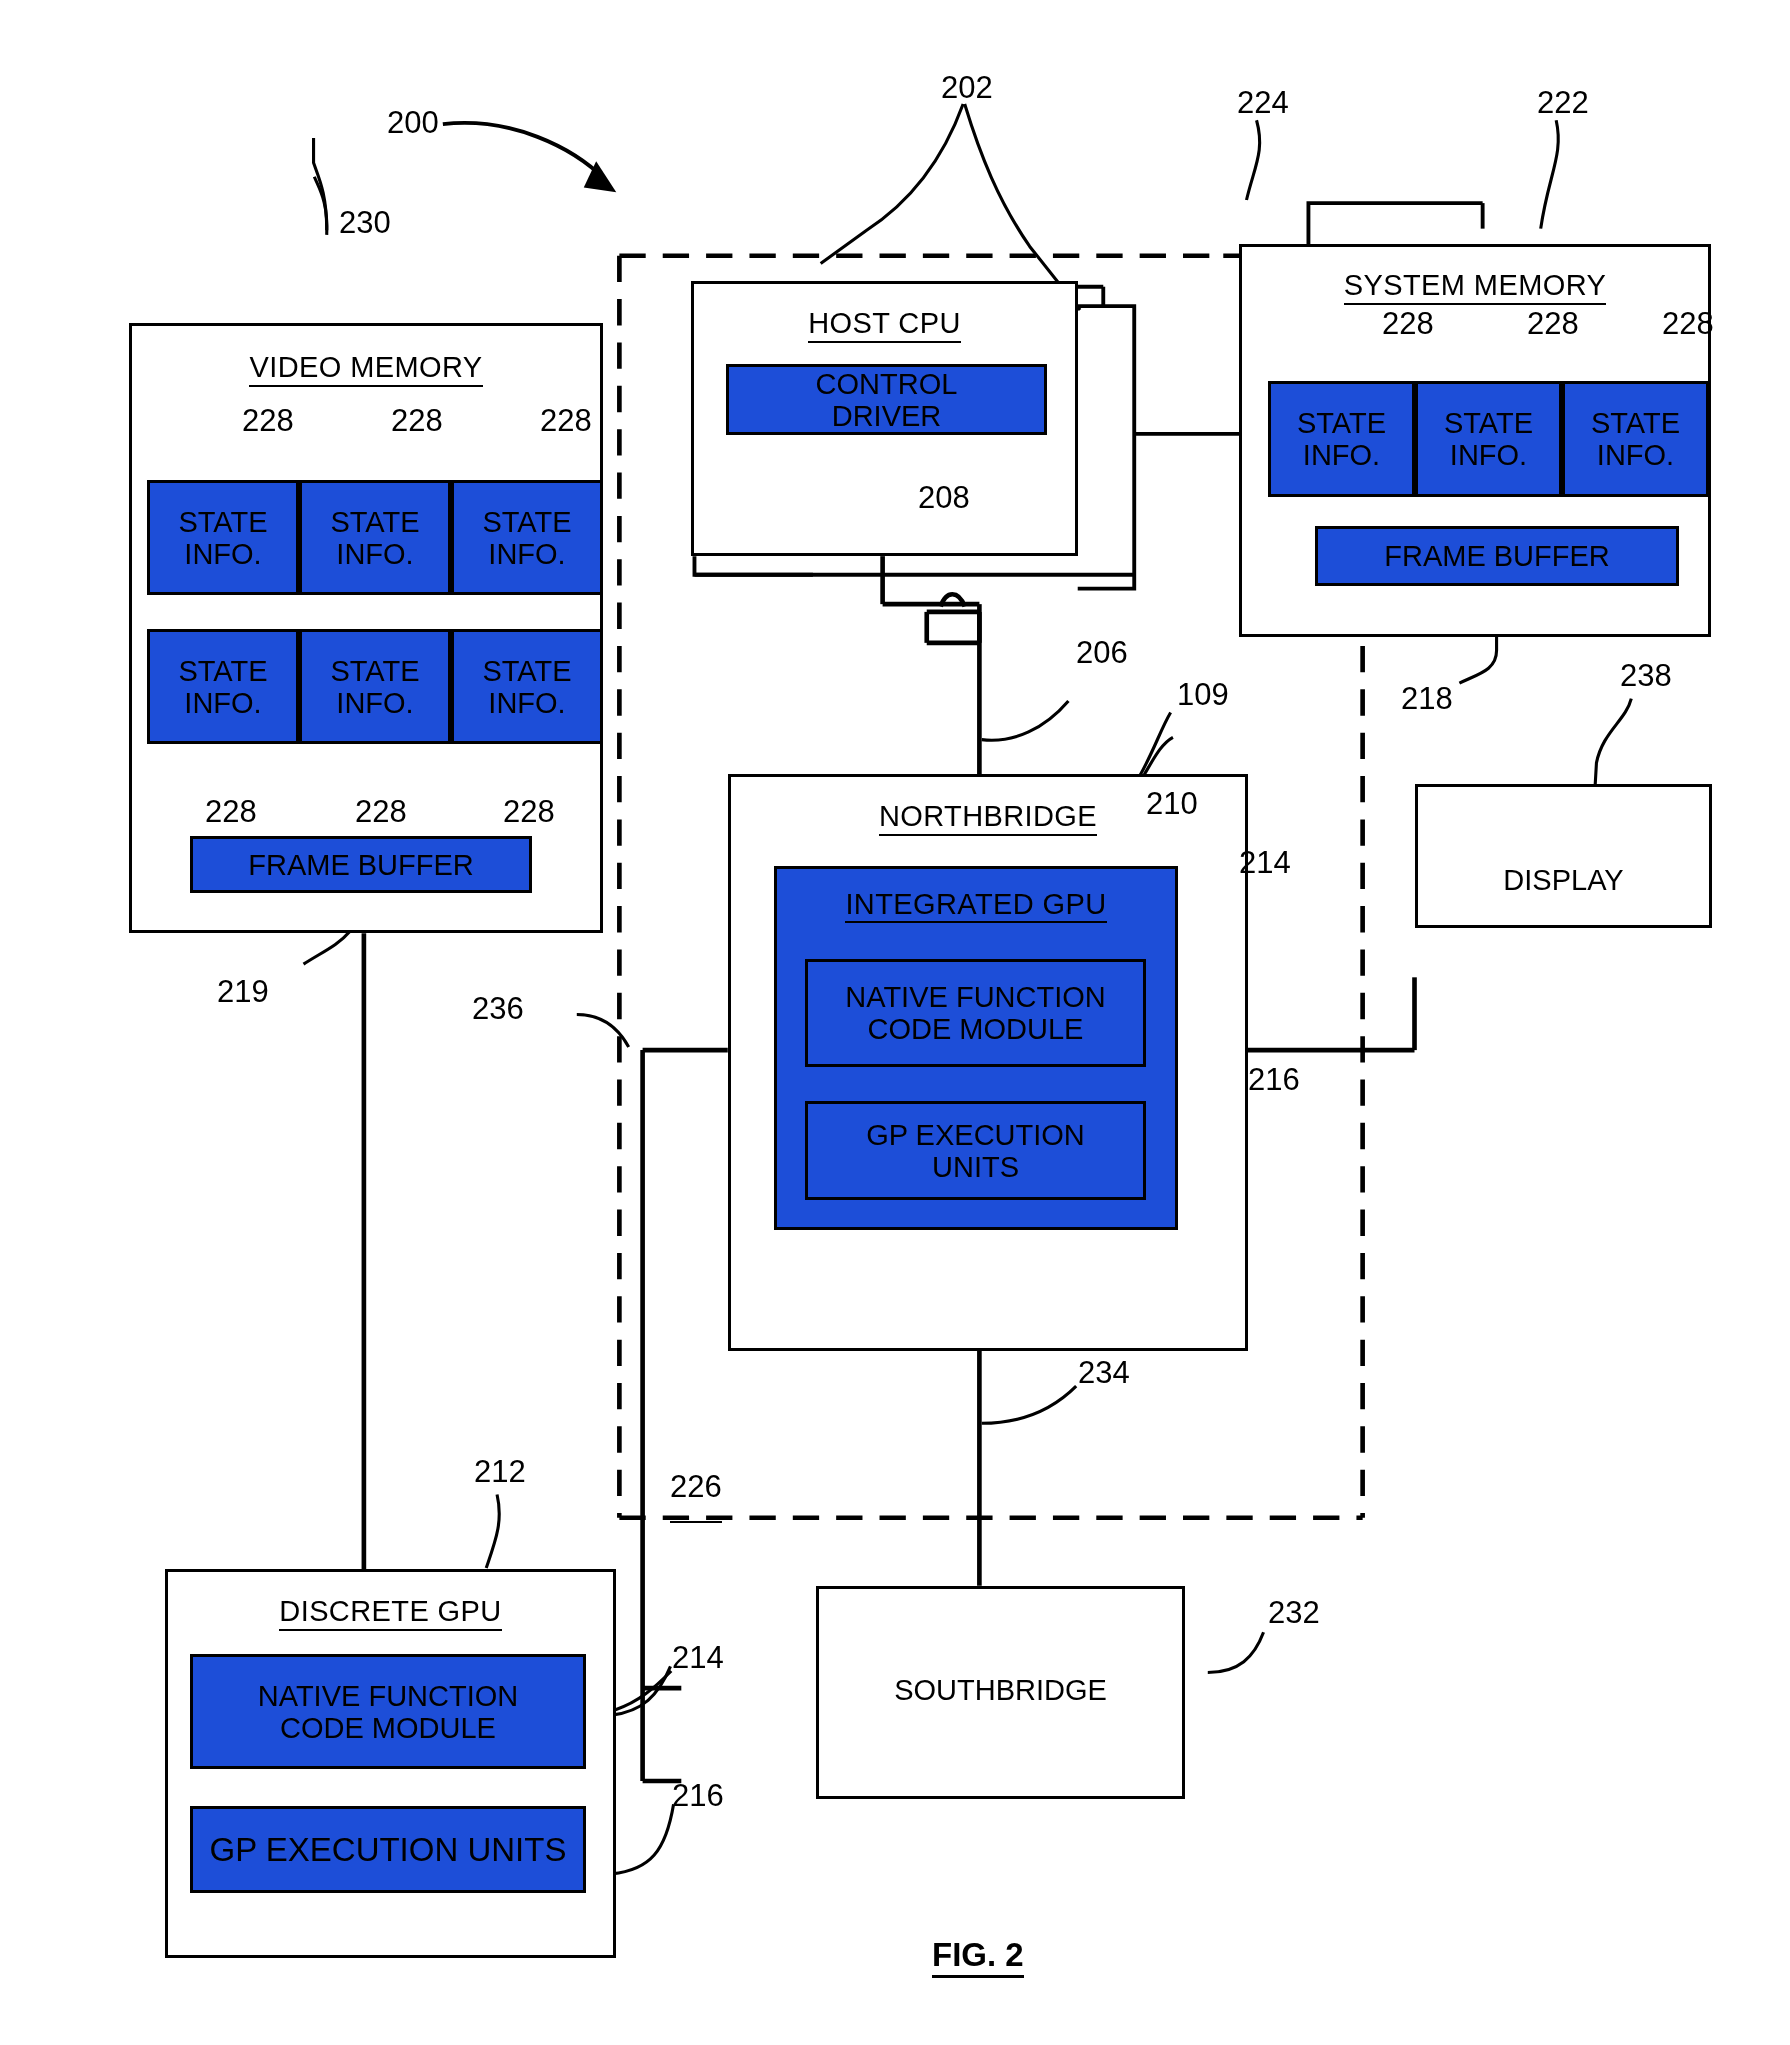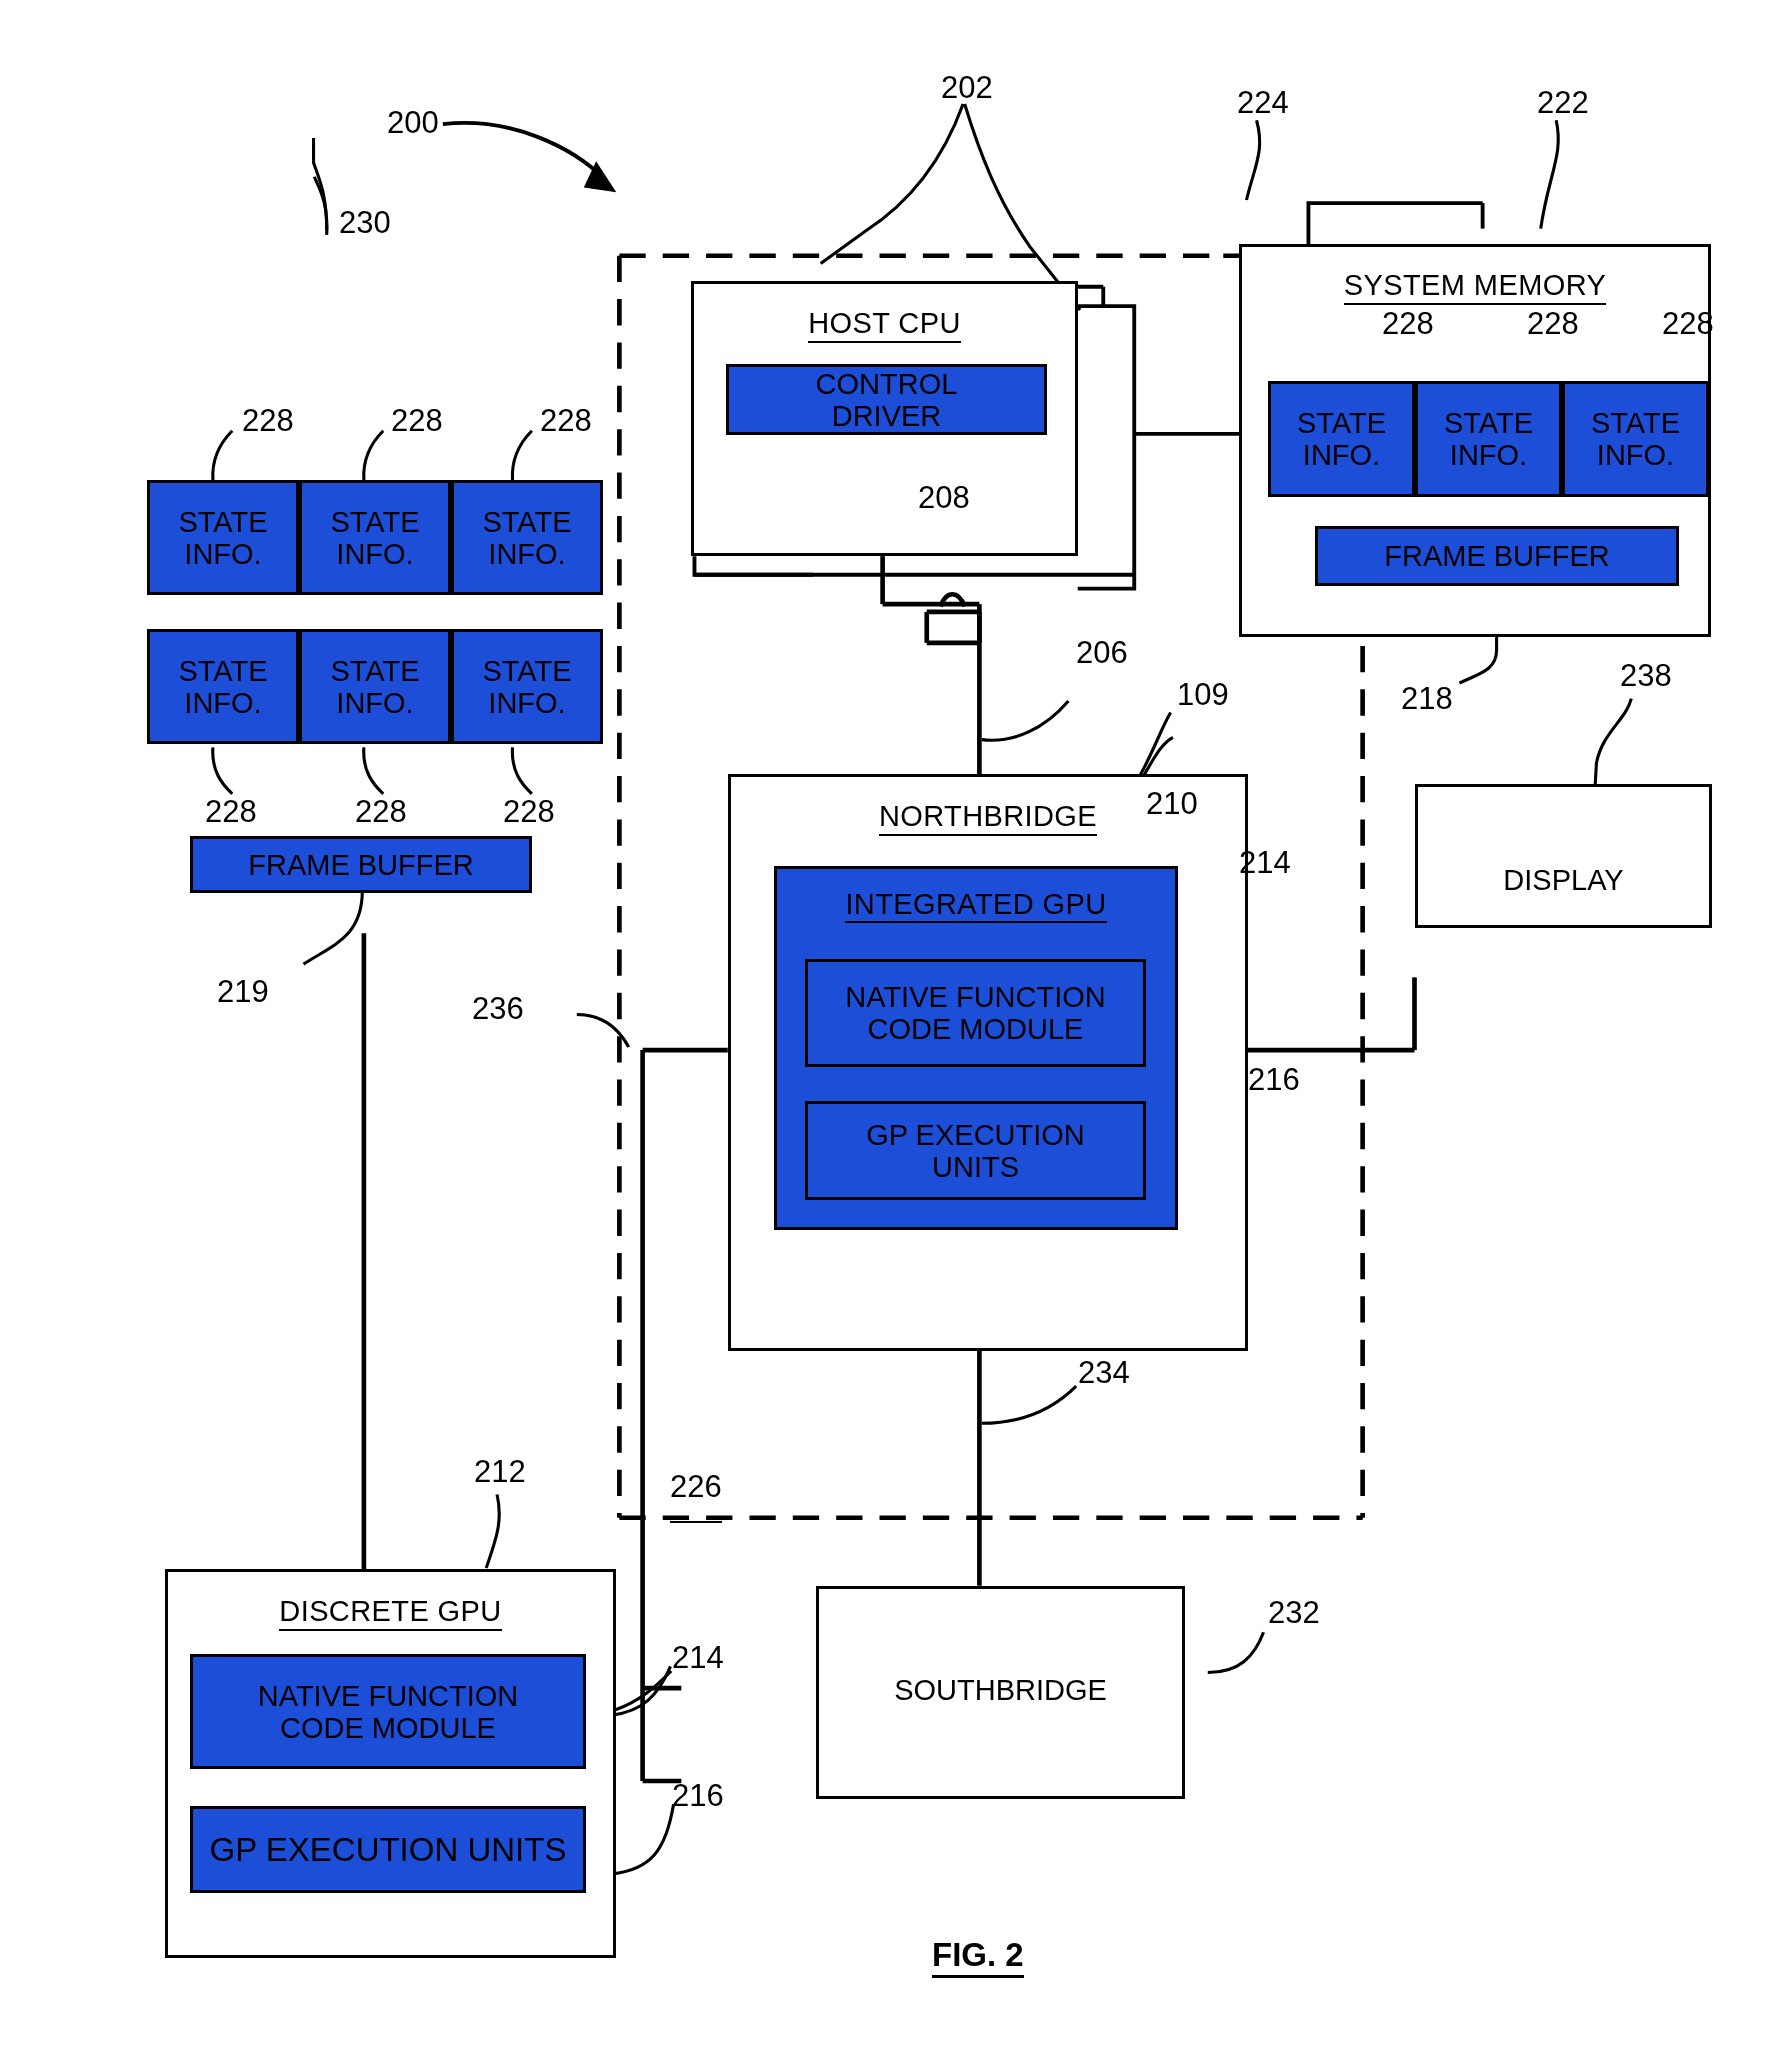--- a/index.html
+++ b/index.html
@@ -185,20 +185,25 @@
 
       <path d="M 1748 492 C 1746 462 1759 444 1773 430" stroke-width="4"></path>
       <path d="M 1935 492 C 1933 462 1946 444 1960 430" stroke-width="4"></path>
       <path d="M 2110 492 C 2108 462 2121 444 2135 430" stroke-width="4"></path>
 
       <path d="M 1560 2160 C 1600 2160 1620 2140 1632 2108" stroke-width="4"></path>
 
     </g>
   </svg>
 
+  <div class="box" style="left:129px; top:323px; width:474px; height:610px;">
+    <div class="title" style="top:25px;">
+      <span>VIDEO MEMORY</span>
+    </div>
+  </div>
 
   <div class="box-inner" style="left:147px; top:480px; width:152px; height:115px;">
     <div class="cell-label">
       <span>STATE</span><br>
       <span>INFO.</span>
     </div>
   </div>
   <div class="box-inner" style="left:299px; top:480px; width:152px; height:115px;">
     <div class="cell-label">
       <span>STATE</span><br>

